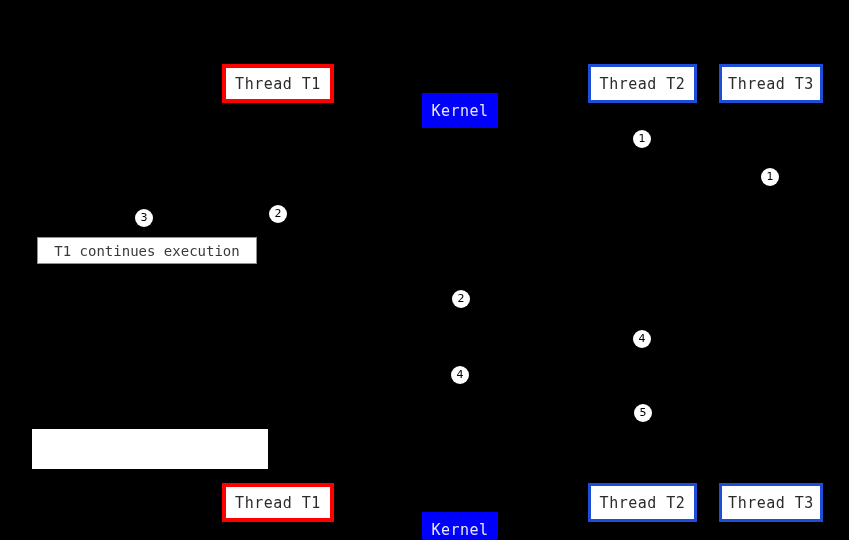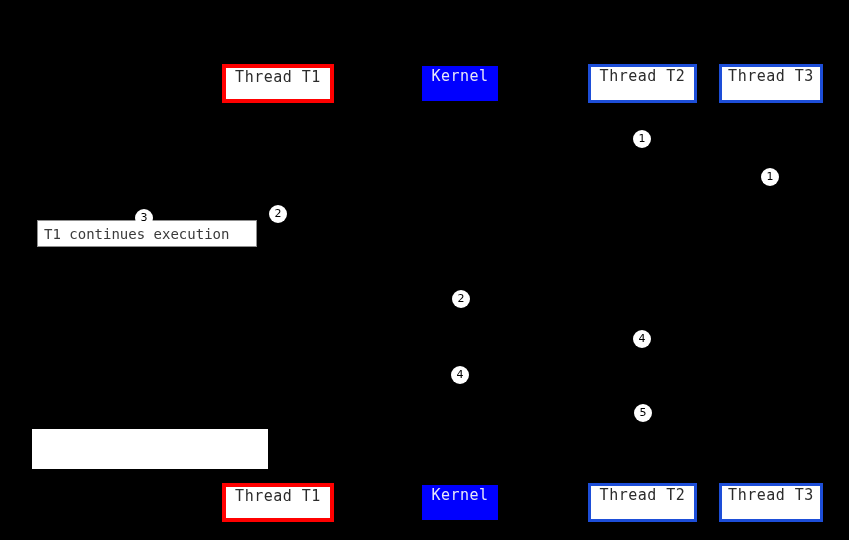--- a/index.html
+++ b/index.html
@@ -23,41 +23,42 @@
     position: absolute;
     width: 1px;
     background: #000000;
   }
 
   
   .participant {
     position: absolute;
     box-sizing: border-box;
     display: flex;
-    align-items: flex-start;
+    align-items: center;
     justify-content: center;
     font-family: "DejaVu Sans Mono", monospace;
     font-size: 15px;
     letter-spacing: 0.5px;
     white-space: nowrap;
   }
   .participant.red-outline {
     background: #ffffff;
     border: 4px solid #ff0000;
     color: #2b2b2b;
   }
   .participant.blue-outline {
     background: #ffffff;
     border: 3px solid #1d4ed8;
     color: #2b2b2b;
   }
   .participant.blue-fill {
     background: #0000ff;
     border: 1px solid #0000ff;
     color: #e8e8f8;
+    margin-top: 27px;
   }
 
   
   .note-box {
     position: absolute;
     box-sizing: border-box;
     background: #ffffff;
     border: 1px solid #8f8f8f;
     display: flex;
     align-items: center;
@@ -109,21 +110,21 @@
       </div>
       <div class="participant blue-outline" style="left: 588px; top: 64px; width: 109px; height: 39px;">
         <span>Thread T2</span>
       </div>
       <div class="participant blue-outline" style="left: 719px; top: 64px; width: 104px; height: 39px;">
         <span>Thread T3</span>
       </div>
     </div>
 
   <div id="notes">
-      <div class="note-box" style="left: 37px; top: 220px; width: 220px; height: 27px;">
+      <div class="note-box" style="left: 37px; top: 237px; width: 220px; height: 27px; justify-content: center;">
         <span>T1 continues execution</span>
       </div>
     </div>
 
   <div id="blank-boxes">
       <div class="blank-box" style="left: 32px; top: 429px; width: 236px; height: 40px;"><span></span></div>
     </div>
 
   <div id="step-markers">
       <div class="step-marker" style="left: 633px; top: 130px;">1</div>

